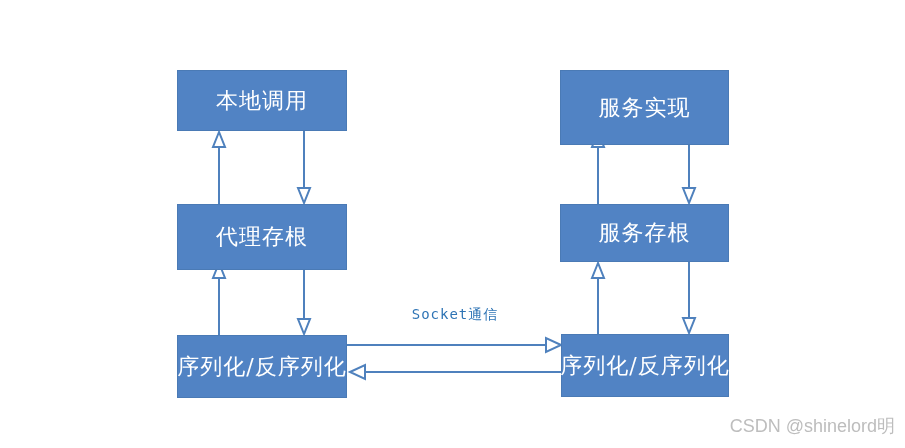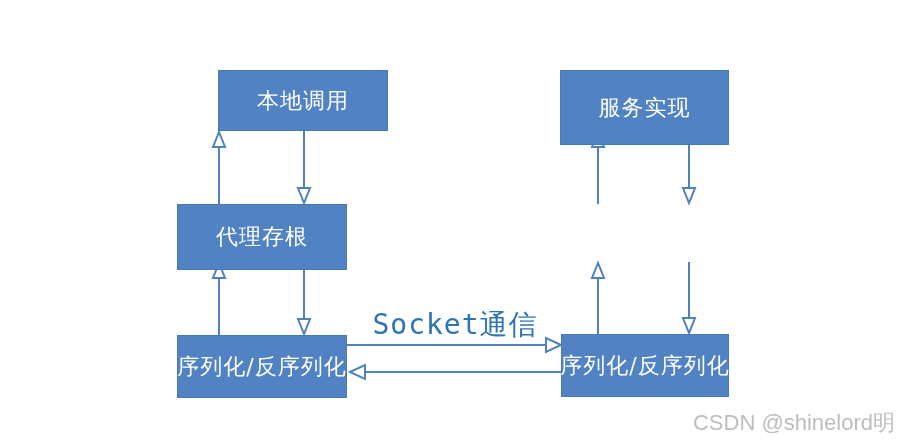--- a/index.html
+++ b/index.html
@@ -24,40 +24,40 @@
     position:absolute;
     background:var(--node-fill);
     border:1px solid var(--node-border);
     box-sizing:border-box;
     color:#ffffff;
     display:flex;align-items:center;justify-content:center;
     font-size:22px;
     letter-spacing:1px;
     white-space:nowrap;
   }
-  .n1{left:177px;top:70px;width:170px;height:61px;margin-left:41px;}
+  .n1{left:177px;top:70px;width:170px;height:61px;}
   .n2{left:177px;top:204px;width:170px;height:66px;}
   .n3{left:177px;top:335px;width:170px;height:63px;}
   .n4{left:560px;top:70px;width:169px;height:75px;}
   .n5{left:560px;top:204px;width:169px;height:58px;}
   .n6{left:561px;top:334px;width:168px;height:63px;}
   .socket-label{
     position:absolute;
     left:340px;top:306px;width:230px;
     text-align:center;
     font-family:"DejaVu Sans Mono","Liberation Mono",monospace;
-    font-size:28px;
+    font-size:14px;
     color:var(--connection-label-text);
     letter-spacing:1px;
   }
   .watermark{
     position:absolute;
     right:10px;bottom:10px;
     font-family:"Liberation Sans","DejaVu Sans",sans-serif;
-    font-size:22px;
+    font-size:18px;
     color:var(--watermark-text);
   }
 </style>
 </head>
 <body>
 
 <div class="canvas">
 
   <svg class="arrow-layer" viewBox="0 0 905 448">
 
@@ -104,18 +104,19 @@
     <g>
       <line class="arrow-line" x1="561" y1="372" x2="365" y2="372"></line>
       <polygon class="arrow-head" points="350,372 365,365 365,379"></polygon>
     </g>
   </svg>
 
   <div class="node n1">本地调用</div>
   <div class="node n2">代理存根</div>
   <div class="node n3">序列化/反序列化</div>
   <div class="node n4">服务实现</div>
+  <div class="node n5">服务存根</div>
   <div class="node n6">序列化/反序列化</div>
 
   <div class="socket-label">Socket通信</div>
 
   <div class="watermark">CSDN @shinelord明</div>
 </div>
 
 </body></html>

